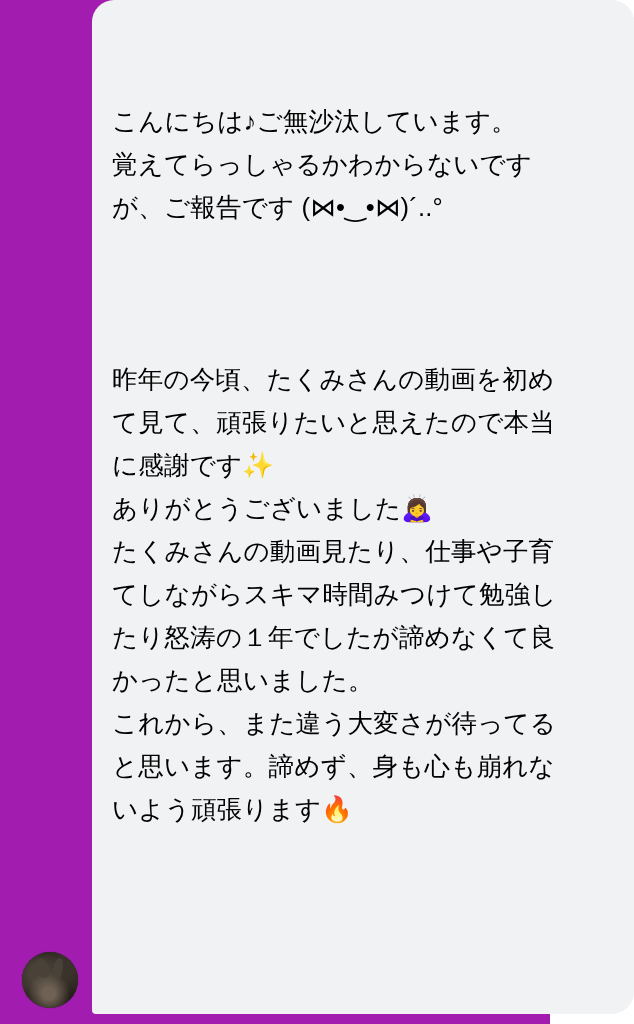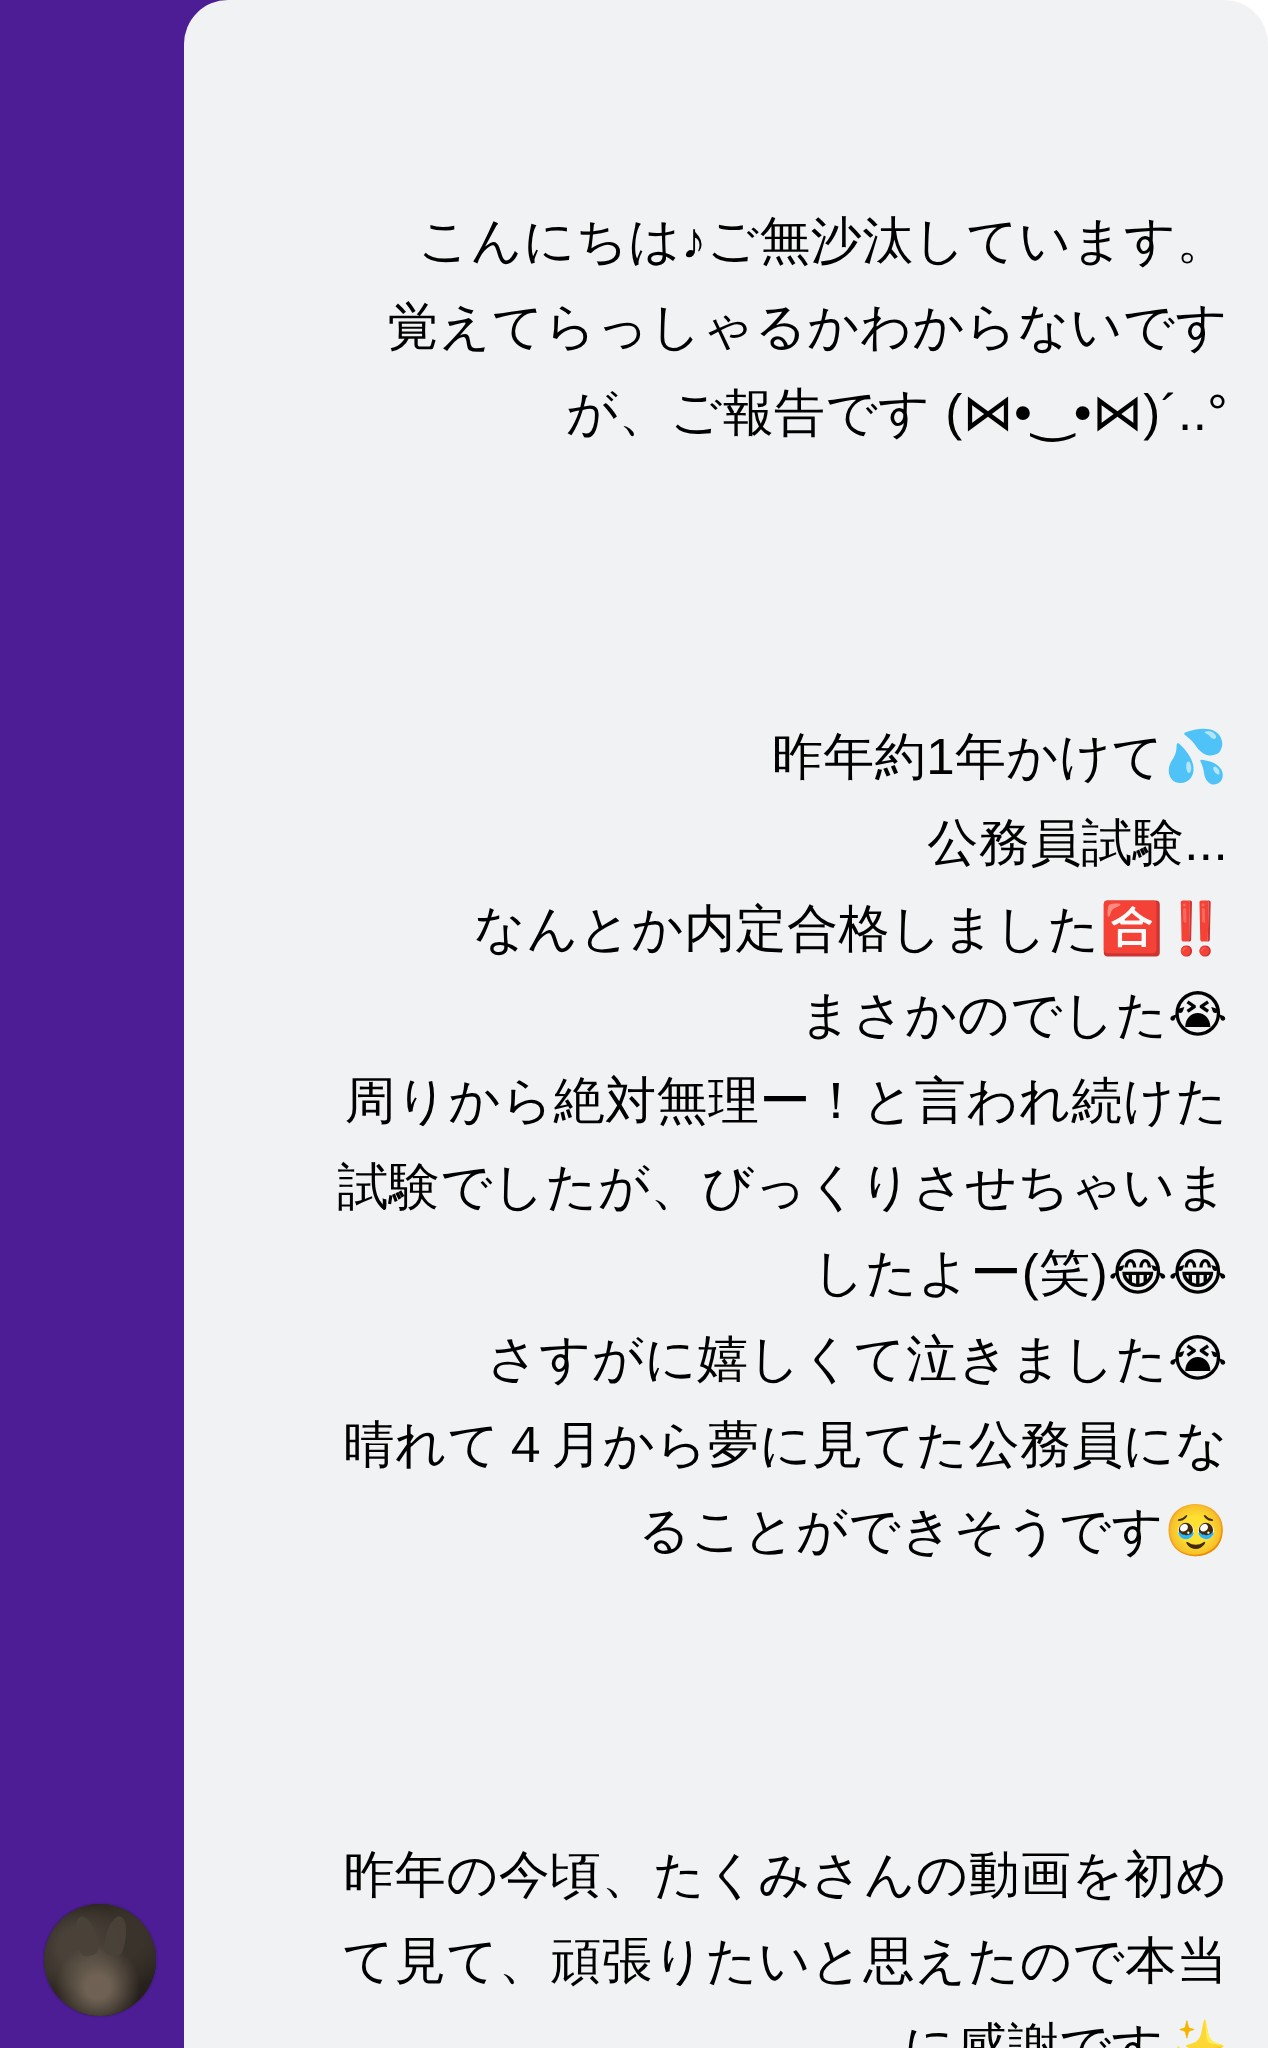--- a/index.html
+++ b/index.html
@@ -11,22 +11,21 @@
     height: 1024px;
     background: #ffffff;
     font-family: "Liberation Sans", sans-serif;
     overflow: hidden;
   }
 
   .chat-root {
     position: relative;
     width: 550px;
     height: 1024px;
-    background: #4c1d95;
-    text-align: right;
+    background: #a21caf;
   }
 
   
   .message-row {
     position: absolute;
     left: 0;
     top: 0;
     width: 634px;
     height: 1024px;
   }
@@ -106,30 +105,20 @@
       <div class="av-img"></div>
       <div class="av-ear-l"></div>
       <div class="av-ear-r"></div>
     </div>
 
     <div class="bubble">
       <div class="msg-text">
         <p class="para">こんにちは♪ご無沙汰しています。
 覚えてらっしゃるかわからないです
 が、ご報告です (⋈•‿•⋈)´..°</p>
-        <p class="para">昨年約1年かけて💦
-公務員試験...
-なんとか内定合格しました🈴‼️
-まさかのでした😭
-周りから絶対無理ー！と言われ続けた
-試験でしたが、びっくりさせちゃいま
-したよー(笑)😂😂
-さすがに嬉しくて泣きました😭
-晴れて４月から夢に見てた公務員にな
-ることができそうです🥹</p>
         <p class="para">昨年の今頃、たくみさんの動画を初め
 て見て、頑張りたいと思えたので本当
 に感謝です✨
 ありがとうございました🙇‍♀️
 たくみさんの動画見たり、仕事や子育
 てしながらスキマ時間みつけて勉強し
 たり怒涛の１年でしたが諦めなくて良
 かったと思いました。
 これから、また違う大変さが待ってる
 と思います。諦めず、身も心も崩れな

